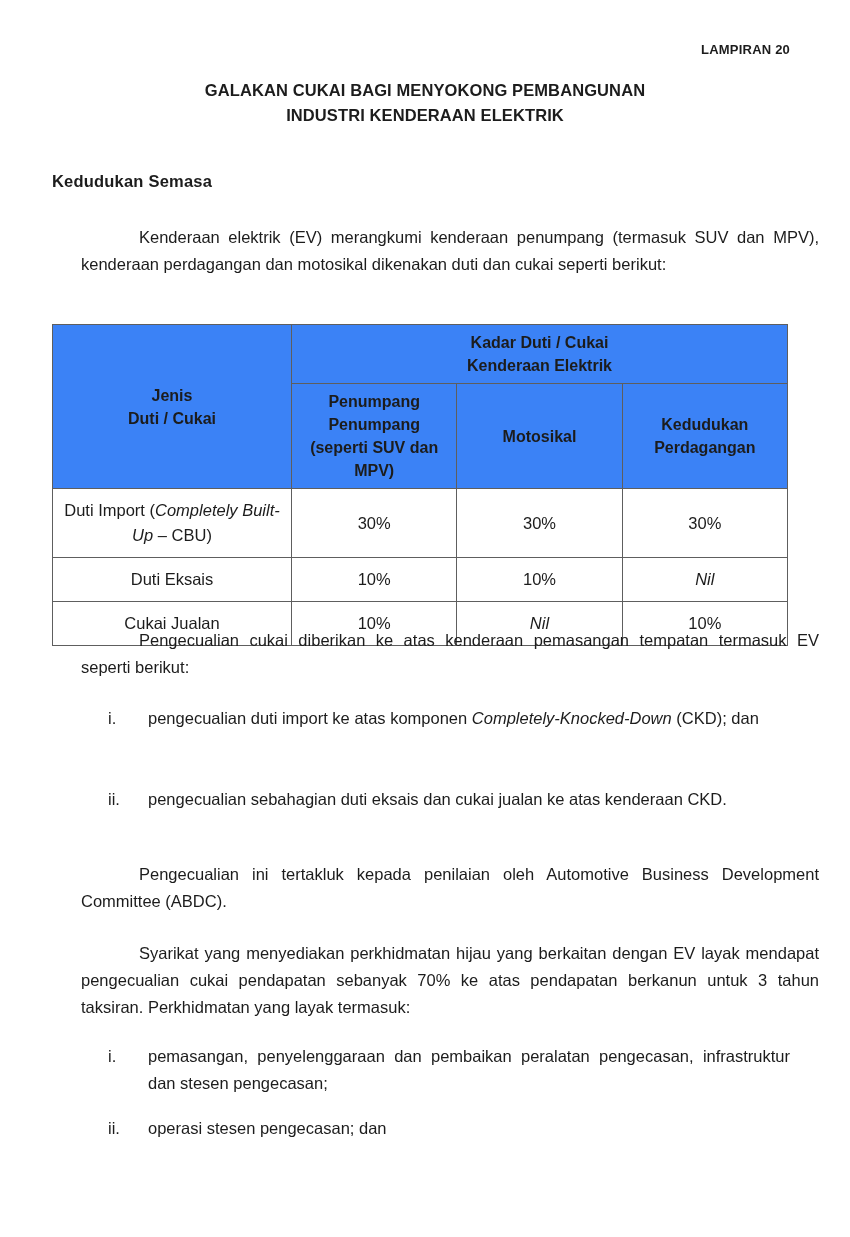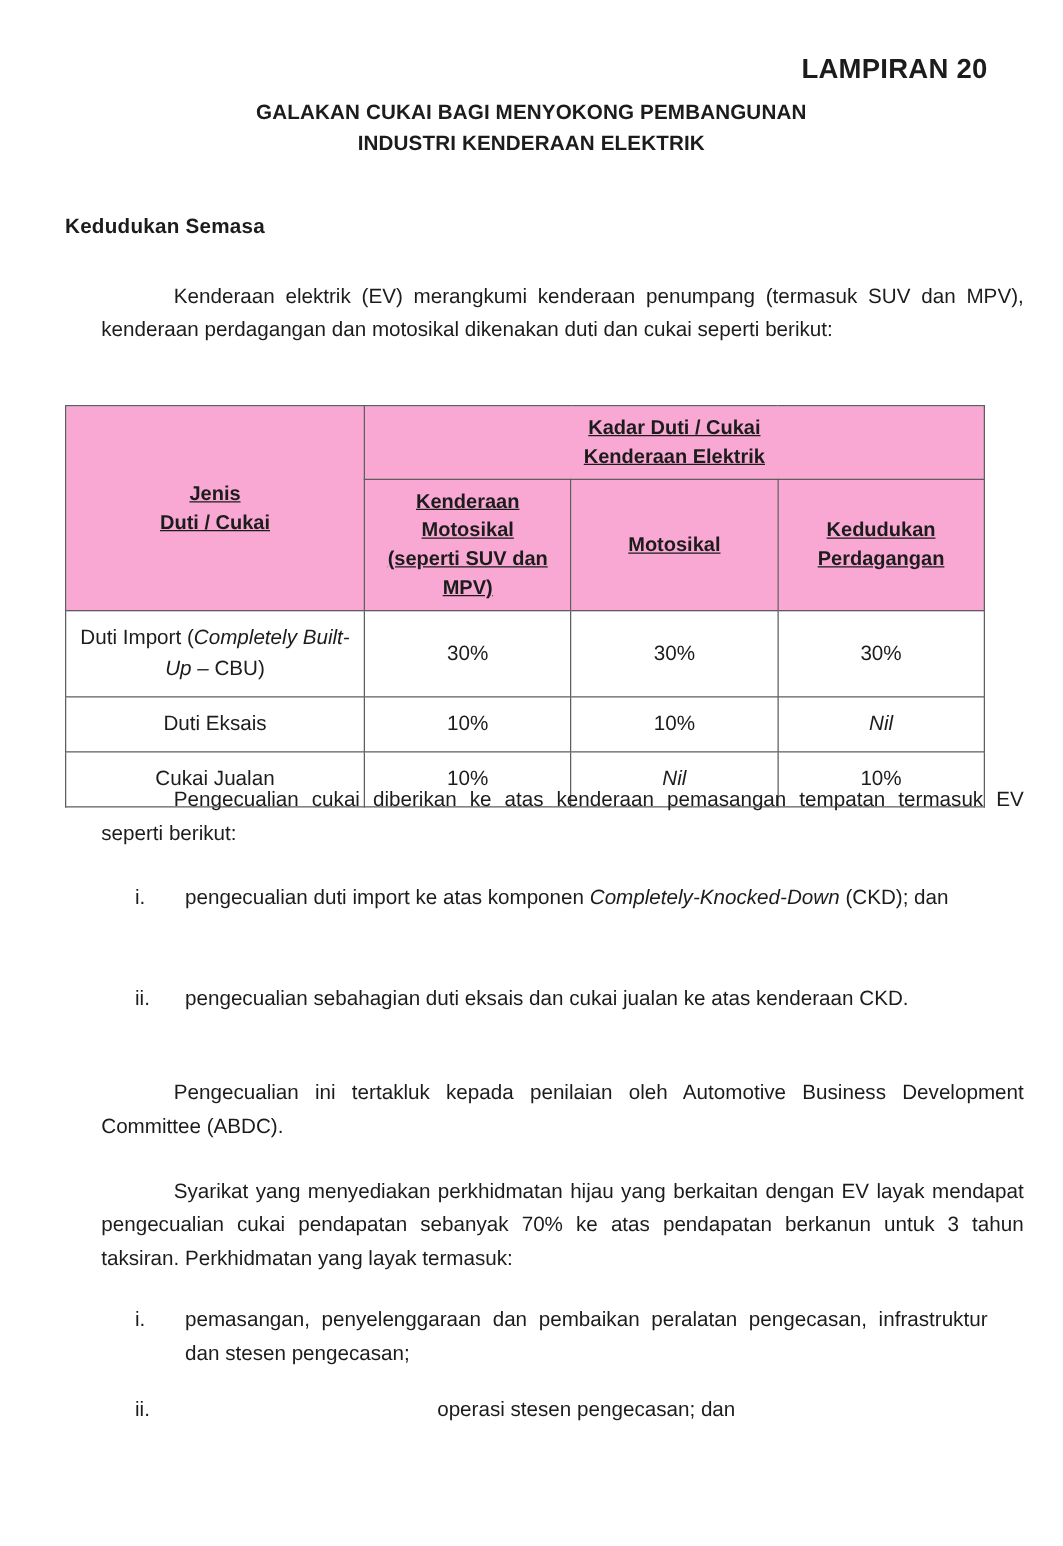--- a/index.html
+++ b/index.html
@@ -24,21 +24,21 @@
     box-sizing: border-box;
     padding: 0;
     overflow: hidden;
   }
 
   
   .lampiran {
     position: absolute;
     right: 60px;
     top: 42px;
-    font-size: 22px;
+    font-size: 13px;
     font-weight: bold;
     letter-spacing: 0.2px;
   }
 
   .doc-title {
     position: absolute;
     left: 52px;
     right: 52px;
     top: 78px;
     text-align: center;
@@ -86,21 +86,21 @@
     top: 0;
     width: 30px;
     text-align: left;
   }
   .list-item .li-text {
     margin-left: 96px;
     display: block;
     text-align: justify;
     text-justify: inter-word;
   }
-  .list-item.short .li-text { text-align: center; }
+  .list-item.short .li-text { text-align: left; }
 
   em, .it { font-style: italic; }
 
   
   .tbl-wrap {
     position: absolute;
     left: 52px;
     top: 324px;
     width: 736px;
   }
@@ -110,26 +110,25 @@
     table-layout: fixed;
     font-size: 16px;
   }
   table.rate-table th,
   table.rate-table td {
     border: 1px solid #5e5e5e;
     padding: 0;
     vertical-align: middle;
   }
   table.rate-table thead th {
-    background: #f9a8d4;
+    background: #3b82f6;
     font-weight: bold;
     text-align: center;
     line-height: 23px;
     padding: 6px 6px;
-    text-decoration: underline;
   }
   th.col-jenis { width: 226px; }
   th.col-penumpang { width: 259px; }
   th.col-motosikal { width: 111px; }
   th.col-perdagangan { width: 140px; }
 
   table.rate-table tbody td {
     font-size: 16.5px;
     line-height: 25px;
     padding: 9px 10px;
@@ -173,21 +172,21 @@
             <span class="th-line">Jenis</span>
             <span class="th-line">Duti / Cukai</span>
           </th>
           <th colspan="3">
             <span class="th-line">Kadar Duti / Cukai</span>
             <span class="th-line">Kenderaan Elektrik</span>
           </th>
         </tr>
         <tr>
           <th class="col-penumpang">
-            <span class="th-line">Kenderaan Motosikal</span>
+            <span class="th-line">Penumpang Penumpang</span>
             <span class="th-line">(seperti SUV dan MPV)</span>
           </th>
           <th class="col-motosikal">Motosikal</th>
           <th class="col-perdagangan">
             <span class="th-line">Kedudukan</span>
             <span class="th-line">Perdagangan</span>
           </th>
         </tr>
       </thead>
       <tbody>

